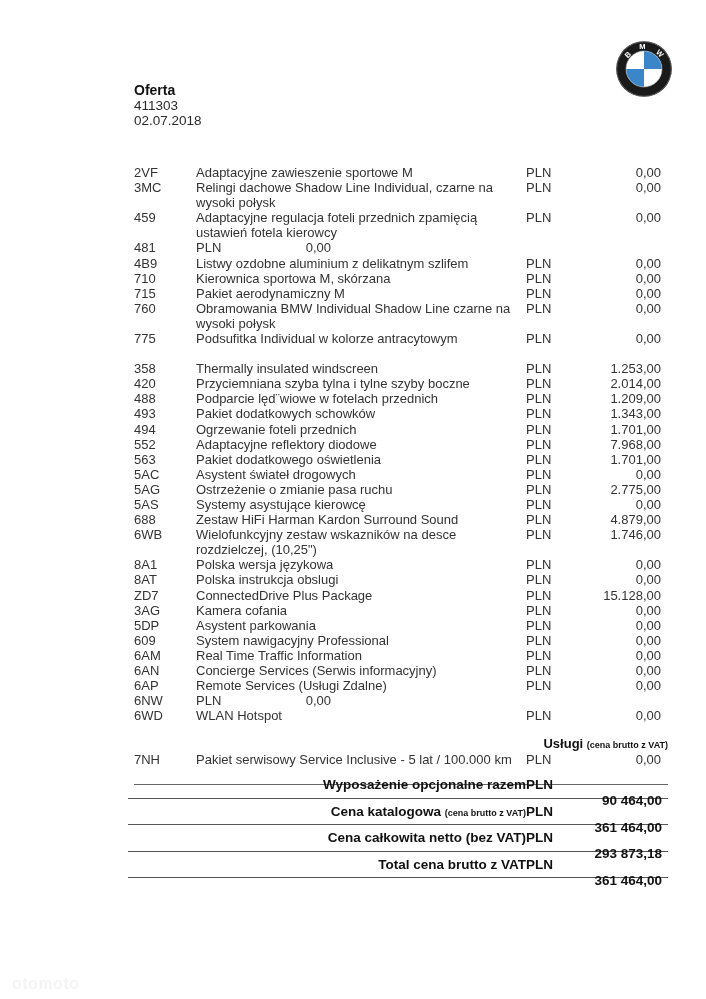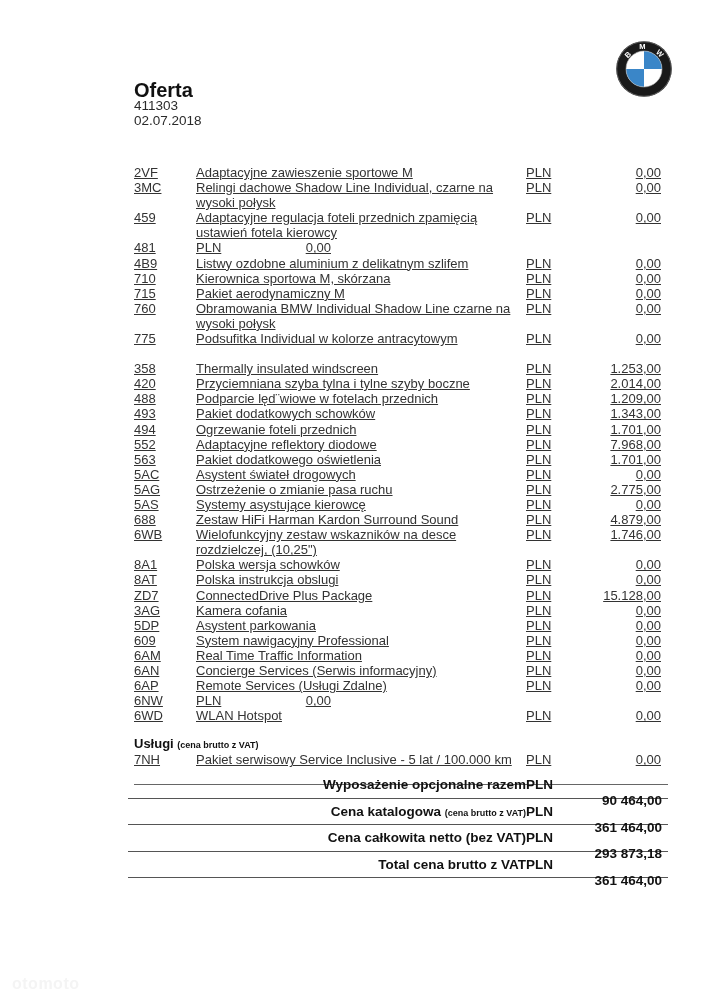--- a/index.html
+++ b/index.html
@@ -1,28 +1,28 @@
 <!DOCTYPE html>
 <html><head>
 <meta charset="utf-8">
 <style>
   html, body { margin: 0; padding: 0; background: #ffffff; }
   body { width: 706px; height: 999px; position: relative; overflow: hidden;
          font-family: "Liberation Sans", sans-serif; color: #2a2a2a; }
   .logo { position: absolute; left: 615px; top: 40px; width: 58px; height: 58px; }
   .header { position: absolute; left: 134px; top: 83px; font-size: 13.5px; line-height: 15px; }
-  .header .title { font-weight: bold; color: #111; font-size: 20px; }
+  .header .title { font-weight: bold; color: #111; font-size: 14px; }
   .items { position: absolute; left: 134px; top: 165px; width: 534px; }
-  .row { display: flex; font-size: 13px; line-height: 15.1px; color: #333; text-decoration: underline; }
+  .row { display: flex; font-size: 13px; line-height: 15.1px; color: #333; }
   .row .code { width: 62px; flex: none; }
   .row .desc { width: 330px; flex: none; }
   .row .cur { width: 40px; flex: none; }
   .row .price { width: 95px; flex: none; text-align: right; }
   .gap { height: 15px; }
-  .section-title { font-size: 13px; font-weight: bold; color: #111; margin-top: 14px; line-height: 14px; }
+  .section-title { font-size: 13px; font-weight: bold; color: #111; margin-top: 14px; line-height: 14px; text-align: right; }
   .section-title small { font-size: 9px; font-weight: bold; }
   .svc-row { border-bottom: 1px solid #666; padding-bottom: 17px; align-items: center; }
   .totals { position: absolute; left: 128px; top: 772px; width: 540px; }
   .total-row { display: flex; align-items: center; height: 25.6px; border-bottom: 1.3px solid #555;
                font-weight: bold; font-size: 13.5px; color: #111; }
   .total-row .label { width: 392px; padding-left: 6px; flex: none; text-align: right; }
   .total-row .label small { font-size: 9px; }
   .total-row .cur { width: 42px; flex: none; }
   .total-row .price { width: 94px; text-align: right; flex: none; margin-top: 32px; }
   .footer { position: absolute; left: 0; width: 706px; top: 1004px; text-align: center; font-size: 10px; color: #555; }
@@ -197,21 +197,21 @@
       <span class="price">1.746,00</span>
     </div>
     <div class="row">
       <span class="code"></span>
       <span class="desc">rozdzielczej, (10,25")</span>
       <span class="cur"></span>
       <span class="price"></span>
     </div>
     <div class="row">
       <span class="code">8A1</span>
-      <span class="desc">Polska wersja schowków</span>
+      <span class="desc">Polska wersja językowa</span>
       <span class="cur">PLN</span>
       <span class="price">0,00</span>
     </div>
     <div class="row">
       <span class="code">8AT</span>
       <span class="desc">Polska instrukcja obslugi</span>
       <span class="cur">PLN</span>
       <span class="price">0,00</span>
     </div>
     <div class="row">

